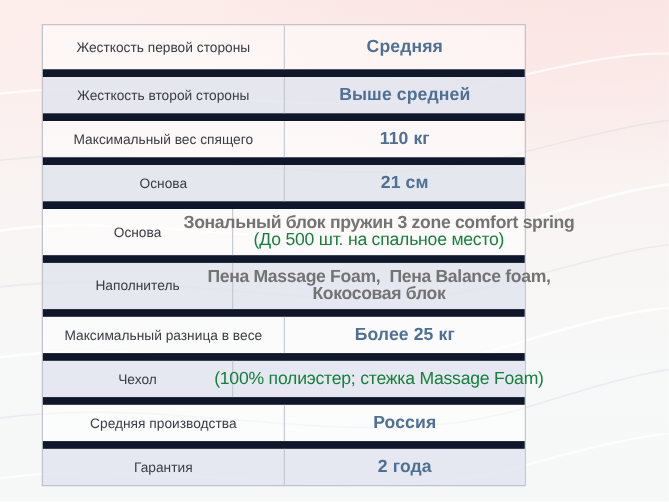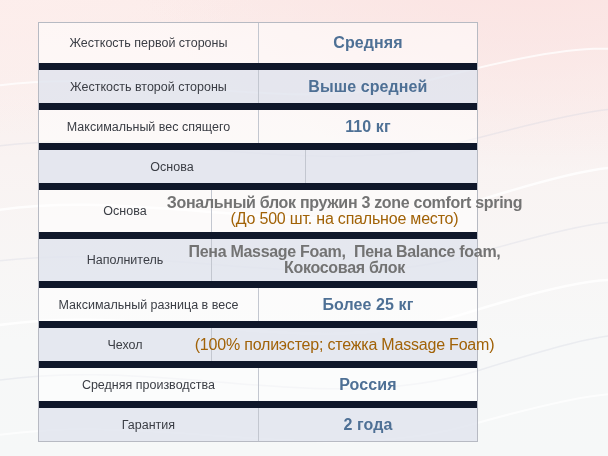--- a/index.html
+++ b/index.html
@@ -71,21 +71,21 @@
     color: #4e7095;
     font-weight: bold;
     letter-spacing: 0.1px;
   }
   .vline.strong {
     color: #737373;
     font-weight: bold;
     letter-spacing: -0.3px;
   }
   .vline.secondary {
-    color: #a16207;
+    color: #15803d;
     font-weight: normal;
     letter-spacing: -0.2px;
   }
 </style>
 </head>
 <body>
 
 <svg class="waves" width="608" height="456" viewBox="0 0 608 456" xmlns="http://www.w3.org/2000/svg">
   <g fill="none" stroke-linecap="round">
     <path d="M-30 90 C 120 60, 280 120, 430 80 S 640 40, 660 70" stroke="rgba(255,255,255,0.75)" stroke-width="2"></path>
@@ -115,20 +115,23 @@
 
   <div class="row odd-stripe">
     <div class="cell label">Максимальный вес спящего</div>
     <div class="cell value">
         <div class="vline primary">110 кг</div>
       </div>
   </div>
 
   <div class="row even-stripe">
     <div class="cell label">Основа</div>
+    <div class="cell value">
+        <div class="vline primary">21 см</div>
+      </div>
   </div>
 
   <div class="row odd-stripe">
     <div class="cell label">Основа</div>
     <div class="cell value">
         <div class="vline strong">Зональный блок пружин 3 zone comfort spring</div>
         <div class="vline secondary">(До 500 шт. на спальное место)</div>
       </div>
   </div>
 

